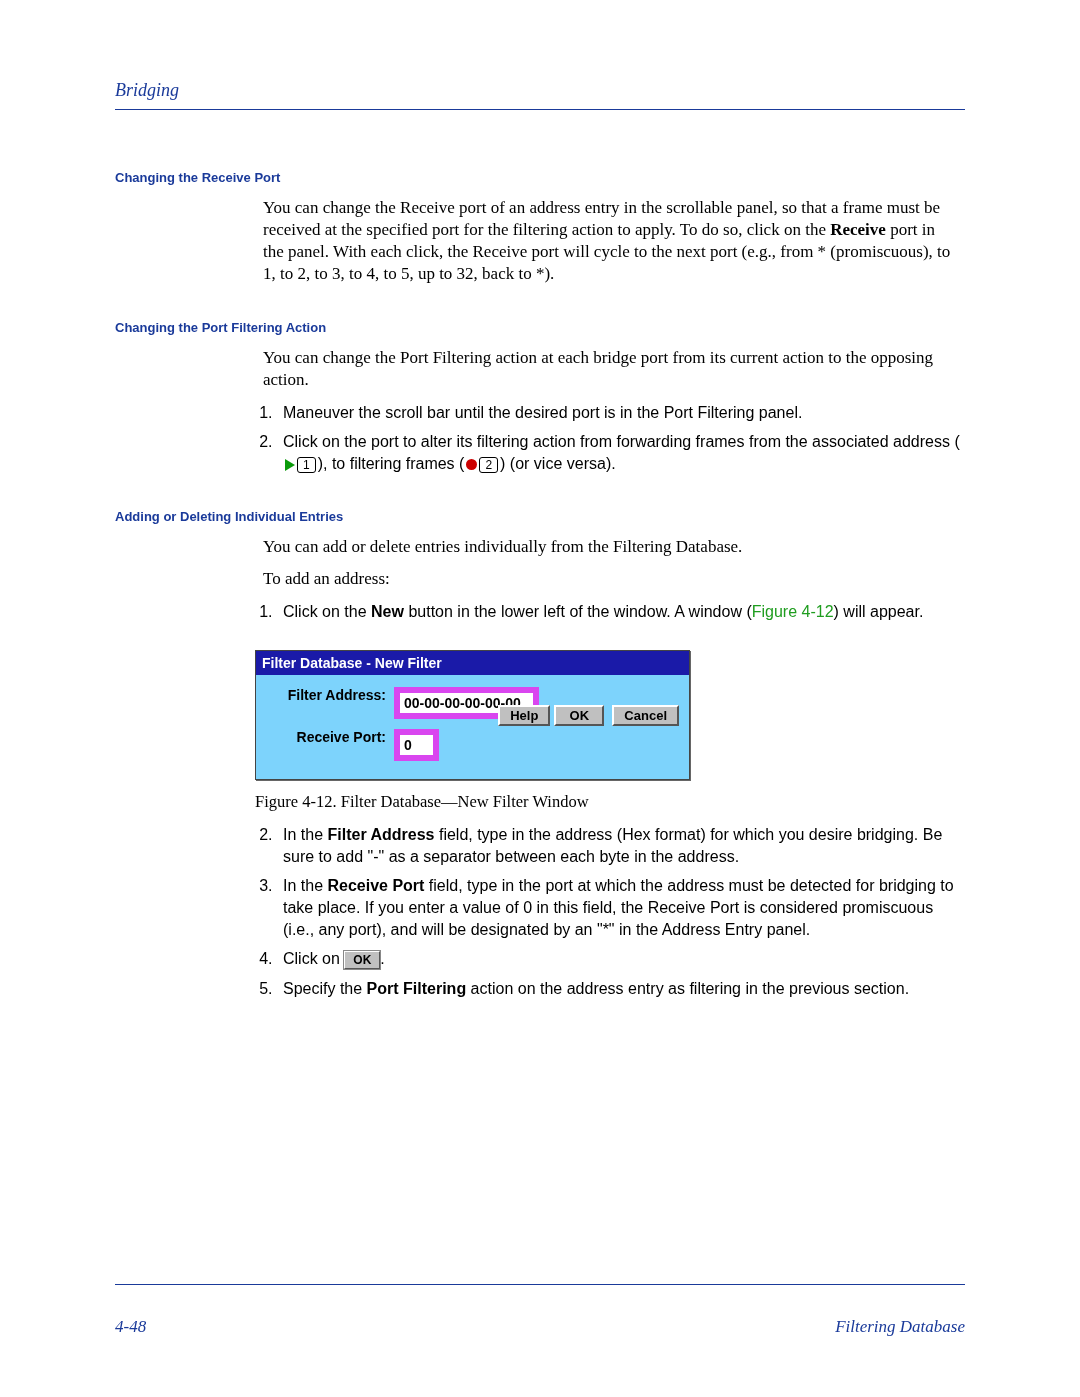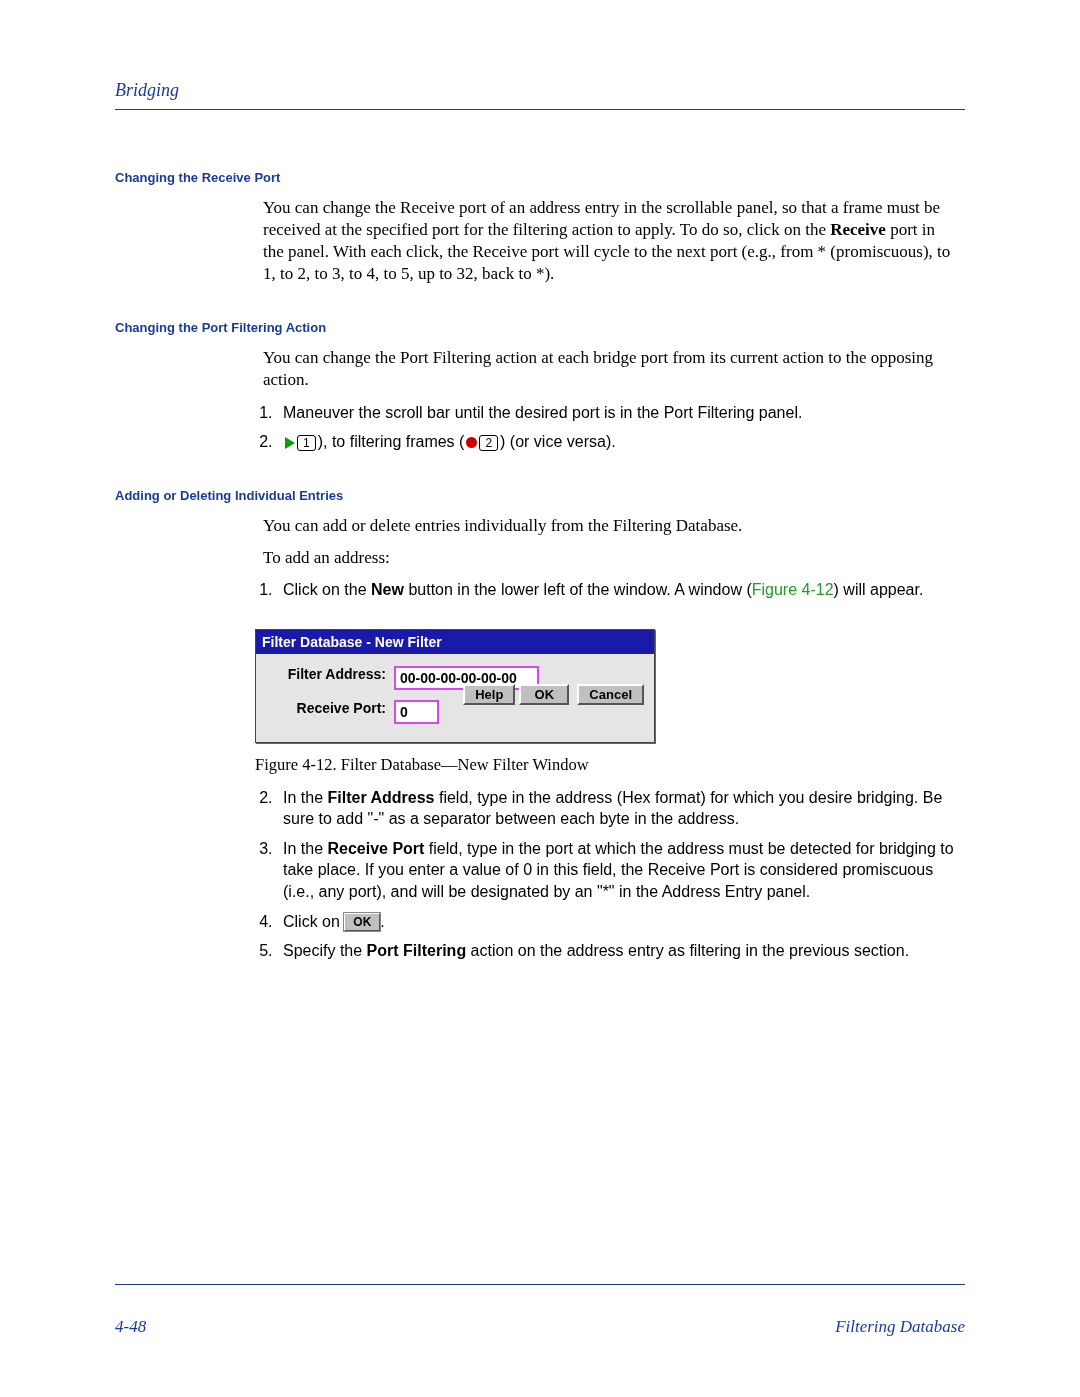--- a/index.html
+++ b/index.html
@@ -88,22 +88,22 @@
     line-height: 14px;
     padding: 0 5px;
     background: #fff;
   }
 
   
   .dialog-wrap {
     margin: 28px 0 12px 0;
   }
   .dialog {
-    width: 400px;
-    background: #e5e5e5;
+    width: 435px;
+    background: #7dd3fc;
     border: 1px solid #444;
     box-shadow: 1px 1px 0 #666;
     box-sizing: border-box;
   }
   .dlg-title {
     background: #1a1aa8;
     color: #ffffff;
     font-family: Arial, Helvetica, sans-serif;
     font-weight: bold;
     font-size: 14px;
@@ -125,21 +125,21 @@
     font-weight: bold;
     font-size: 14px;
     padding-right: 8px;
     color: #000;
   }
   .dlg-input {
     font-family: Arial, Helvetica, sans-serif;
     font-weight: bold;
     font-size: 14px;
     background: #ffffff;
-    border: 2px solid #d946ef;
+    border: 6px solid #d946ef;
     padding: 2px 4px;
     box-sizing: border-box;
   }
   .dlg-input.addr { width: 145px; }
   .dlg-input.port { width: 45px; }
   .dlg-btn-col {
     position: absolute;
     right: 10px;
     top: 30px;
     display: flex;
@@ -220,21 +220,21 @@
     You can change the Receive port of an address entry in the scrollable panel, so that a frame must be received at the specified port for the filtering action to apply. To do so, click on the <span class="bold">Receive</span> port in the panel. With each click, the Receive port will cycle to the next port (e.g., from * (promiscuous), to 1, to 2, to 3, to 4, to 5, up to 32, back to *).
   </p>
 </div>
 
 <div class="subhead">Changing the Port Filtering Action</div>
 <div class="body-block">
   <p class="body-p">You can change the Port Filtering action at each bridge port from its current action to the opposing action.</p>
   <ol class="steps">
     <li>Maneuver the scroll bar until the desired port is in the Port Filtering panel.</li>
     <li>
-      <span class="icon-wrap">
+      <span>Click on the port to alter its filtering action from forwarding frames from the associated address (</span><span class="icon-wrap">
           <span class="arrow-green"></span>
           <span class="num-box">1</span>
         </span><span>), to filtering frames (</span><span class="icon-wrap">
           <span class="dot-red"></span>
           <span class="num-box">2</span>
         </span><span>) (or vice versa).</span>
     </li>
   </ol>
 </div>
 

